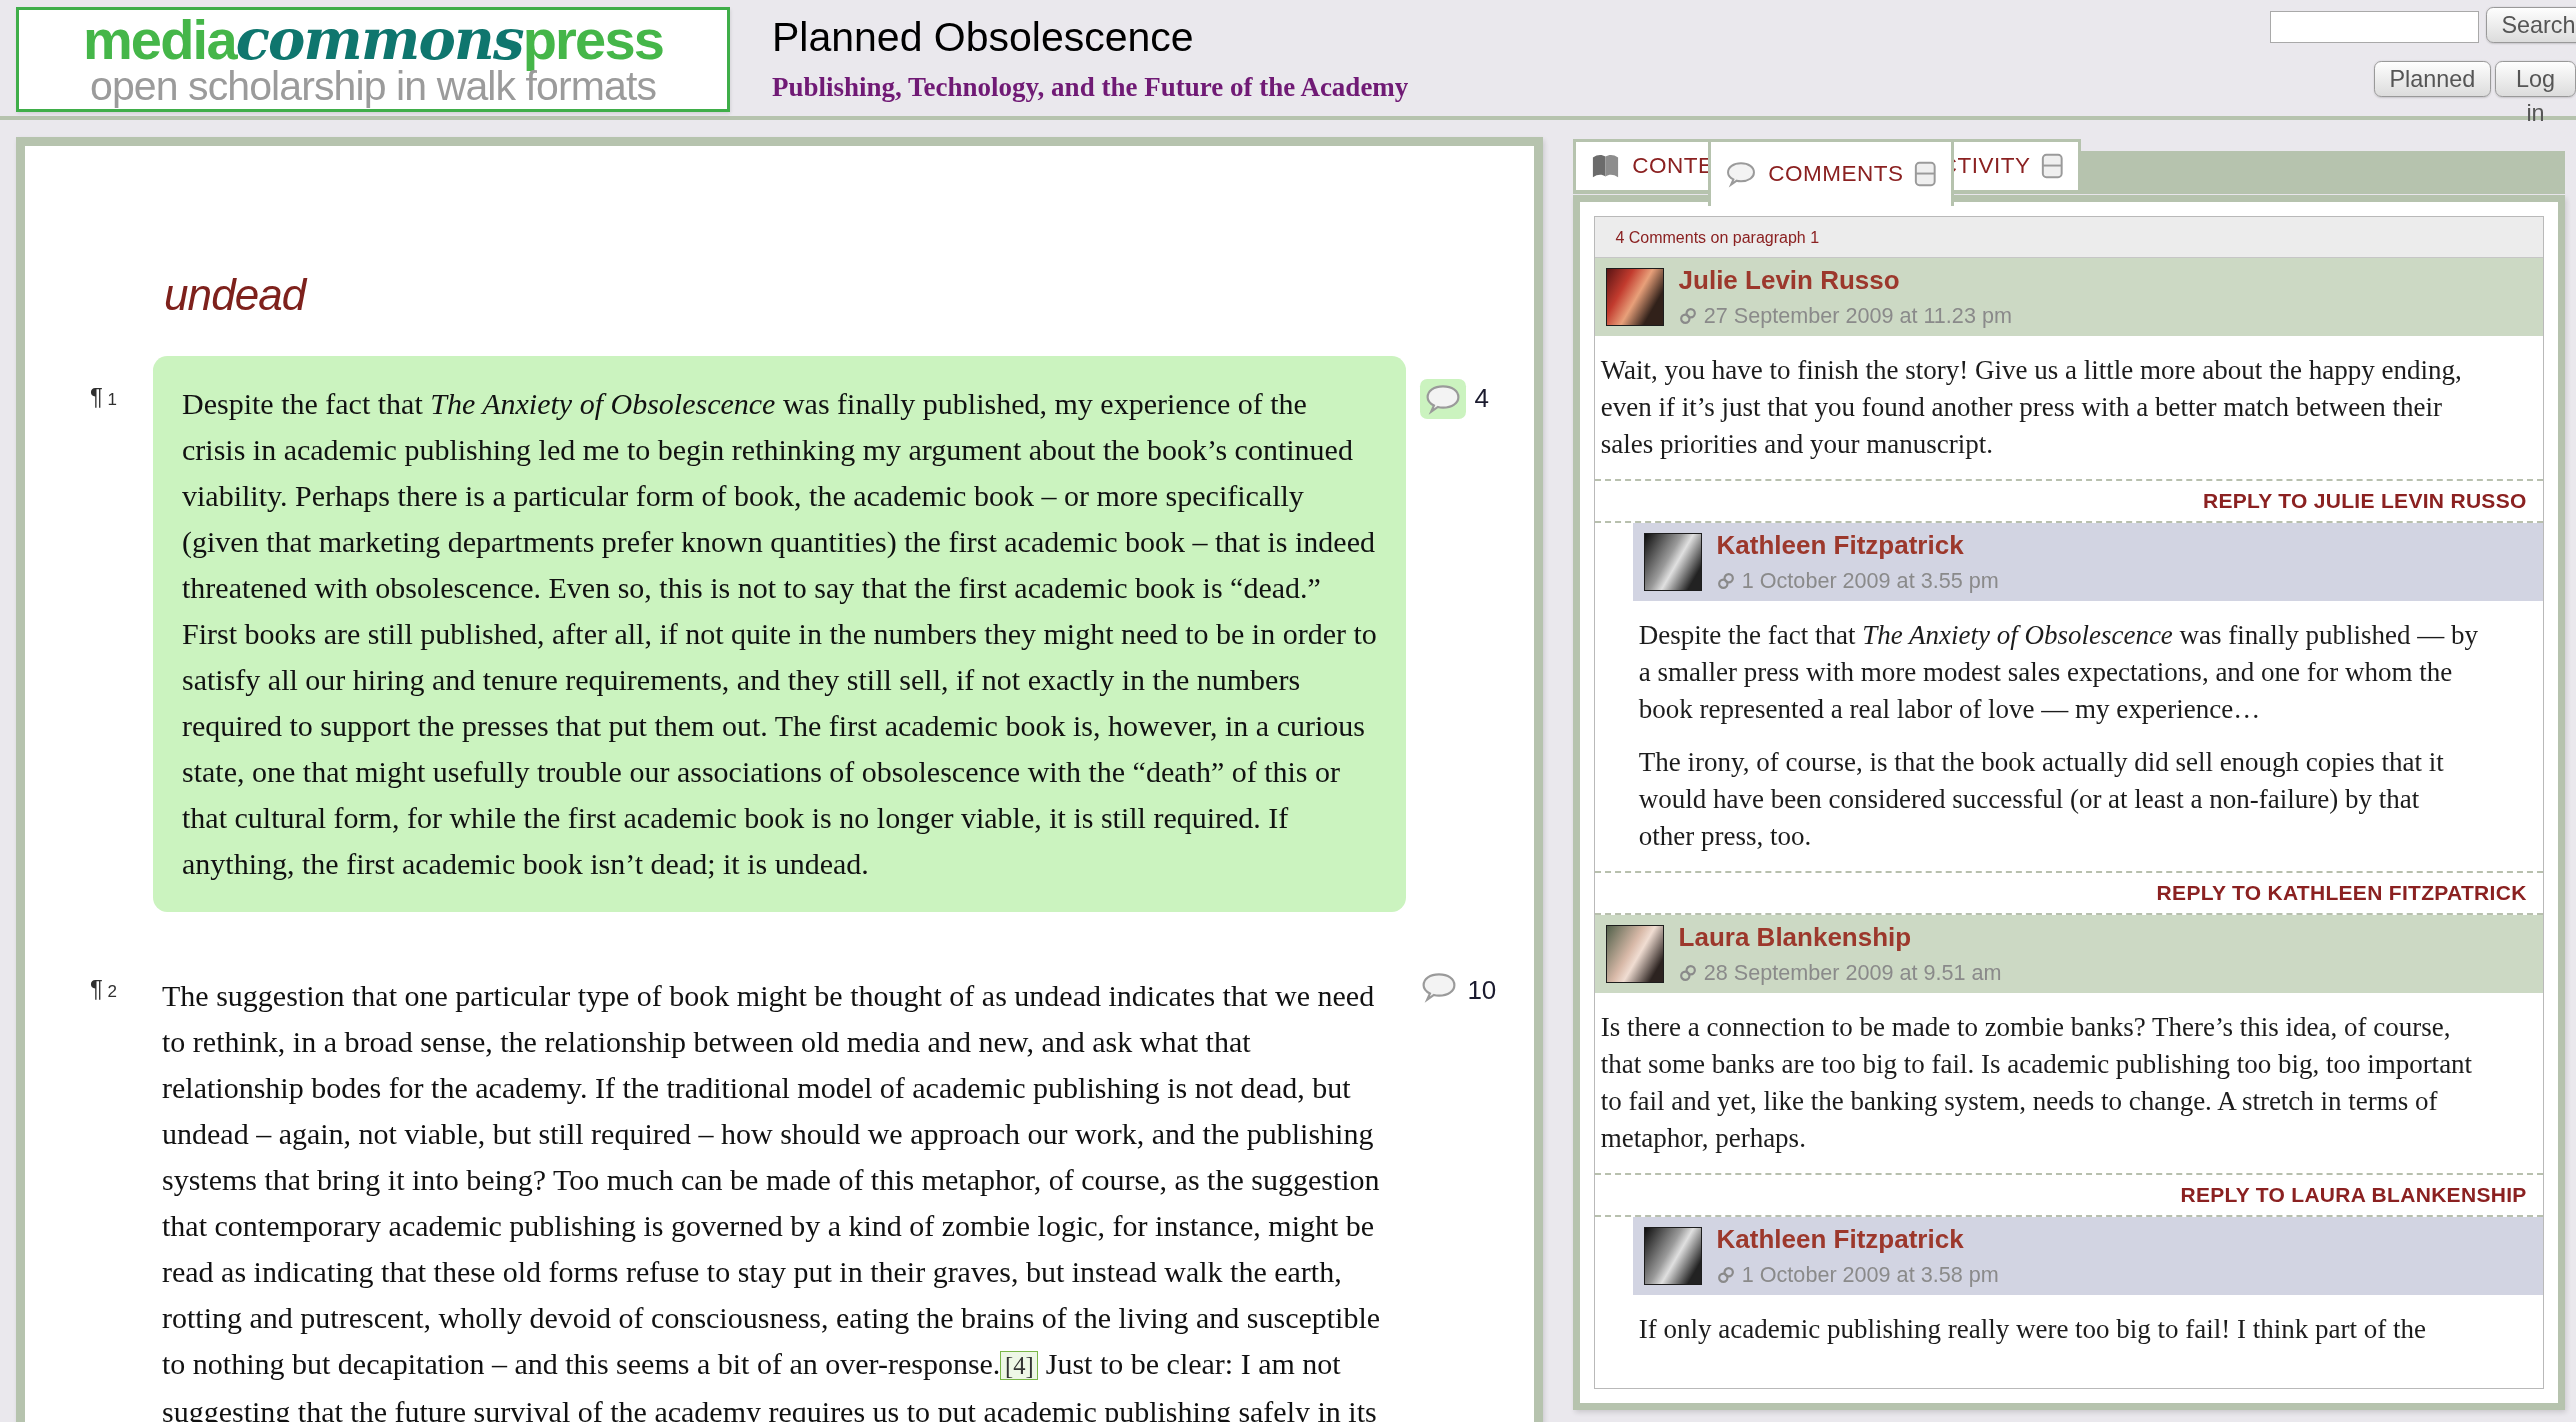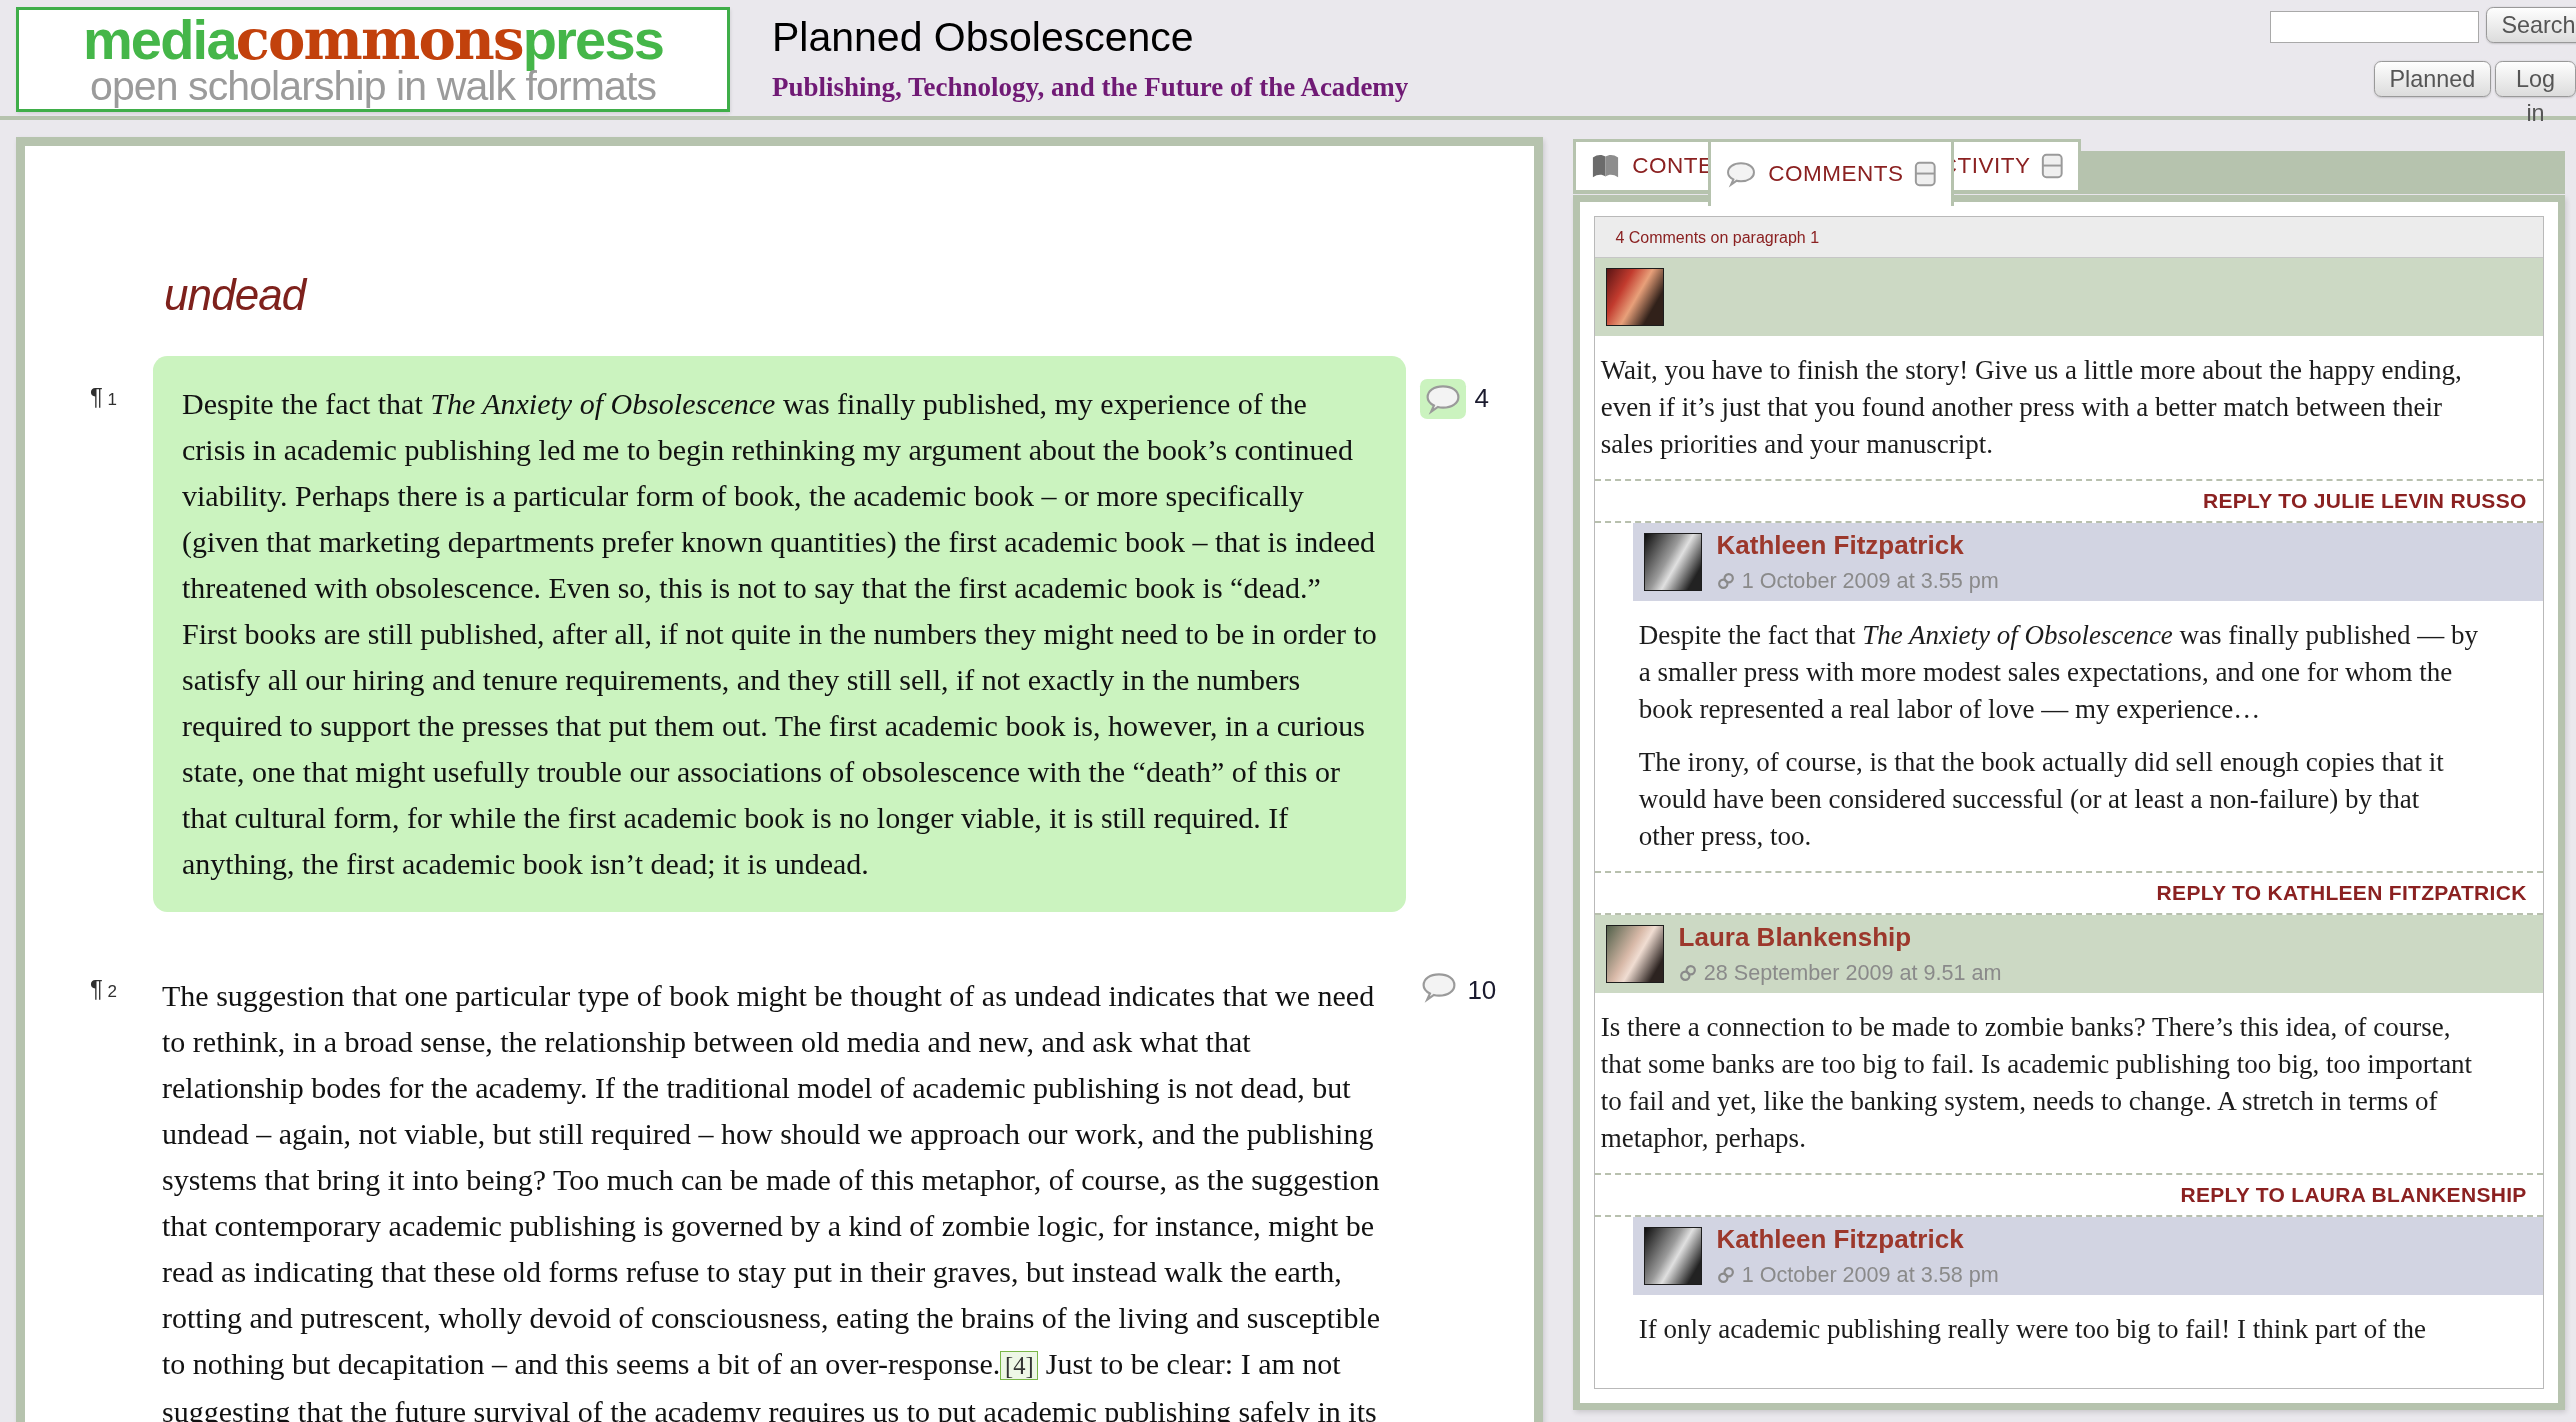--- a/index.html
+++ b/index.html
@@ -8,21 +8,21 @@
           background:#eae8ed; font-family:"Liberation Sans", sans-serif; }
 
   
   .header { position:absolute; left:0; top:0; width:2576px; height:120px;
             background:#eae8ed; border-bottom:4.5px solid #b6c3ae; }
   .logo-box { position:absolute; left:16px; top:7.2px; width:714px; height:105px;
               background:#fff; border:3.6px solid #3fae49; display:flex; flex-direction:column;
               align-items:center; justify-content:center; box-shadow:0.9px 1.8px 3.6px rgba(0,0,0,.12); cursor:pointer; }
   .logo-line1 { font-size:56px; line-height:52px; font-weight:bold; letter-spacing:-1.8px; white-space:nowrap; }
   .logo-media, .logo-press { color:#45b649; }
-  .logo-commons { color:#c2410c; font-family:"DejaVu Serif", serif; }
+  .logo-commons { color:#0f766e; font-family:"DejaVu Serif", serif; font-style:italic; }
   .logo-tagline { font-size:41px; line-height:41px; color:#9b9b9b; letter-spacing:-0.9px; white-space:nowrap; }
   .site-title-block { position:absolute; left:772px; top:14.4px; }
   .site-title { font-size:41px; font-weight:500; color:#000000; letter-spacing:0; }
   .site-subtitle { margin-top:10.8px; font-size:27px; font-weight:bold; color:#701a75;
                    font-family:"Liberation Serif", serif; }
   .search-input { position:absolute; left:2270px; top:10.8px; width:209px; height:32px;
                   border:0.9px solid #a9a9a9; background:#fff; font-size:21.6px; padding:0 7.2px; }
   .btn { position:absolute; height:36px; border:0.9px solid #999; border-radius:7.2px;
          background:linear-gradient(#fefefe,#dcdcdc); color:#555; font-size:23.4px;
          text-align:center; line-height:34px; padding:0 14.4px; cursor:pointer;
@@ -182,20 +182,30 @@
     </span>
   </div>
 
   <div class="comments-panel">
     <div class="comments-list">
       <div class="comments-list-header">4 Comments on paragraph 1</div>
 
       <div class="comment">
         <div class="comment-header hdr-green">
           <div class="avatar av-julie"></div>
+          <div>
+            <div class="comment-author">Julie Levin Russo</div>
+            <div class="comment-date-row">
+              <span class="icon"><svg width="18" height="18" viewBox="0 0 20 20">
+                    <circle cx="7" cy="13" r="4.6" fill="none" stroke="#8a8a8a" stroke-width="2.4"></circle>
+                    <circle cx="13" cy="7" r="4.6" fill="none" stroke="#8a8a8a" stroke-width="2.4"></circle>
+                  </svg></span>
+              <span>27 September 2009 at 11.23 pm</span>
+            </div>
+          </div>
         </div>
         <div class="comment-body">
             <p><span>Wait, you have to finish the story! Give us a little more about the happy ending, even if it’s just that you found another press with a better match between their sales priorities and your manuscript.</span></p>
           </div>
       </div>
       <div class="reply-bar">
         <span class="reply-link">REPLY TO JULIE LEVIN RUSSO</span>
       </div>
 
       <div class="comment indent">

